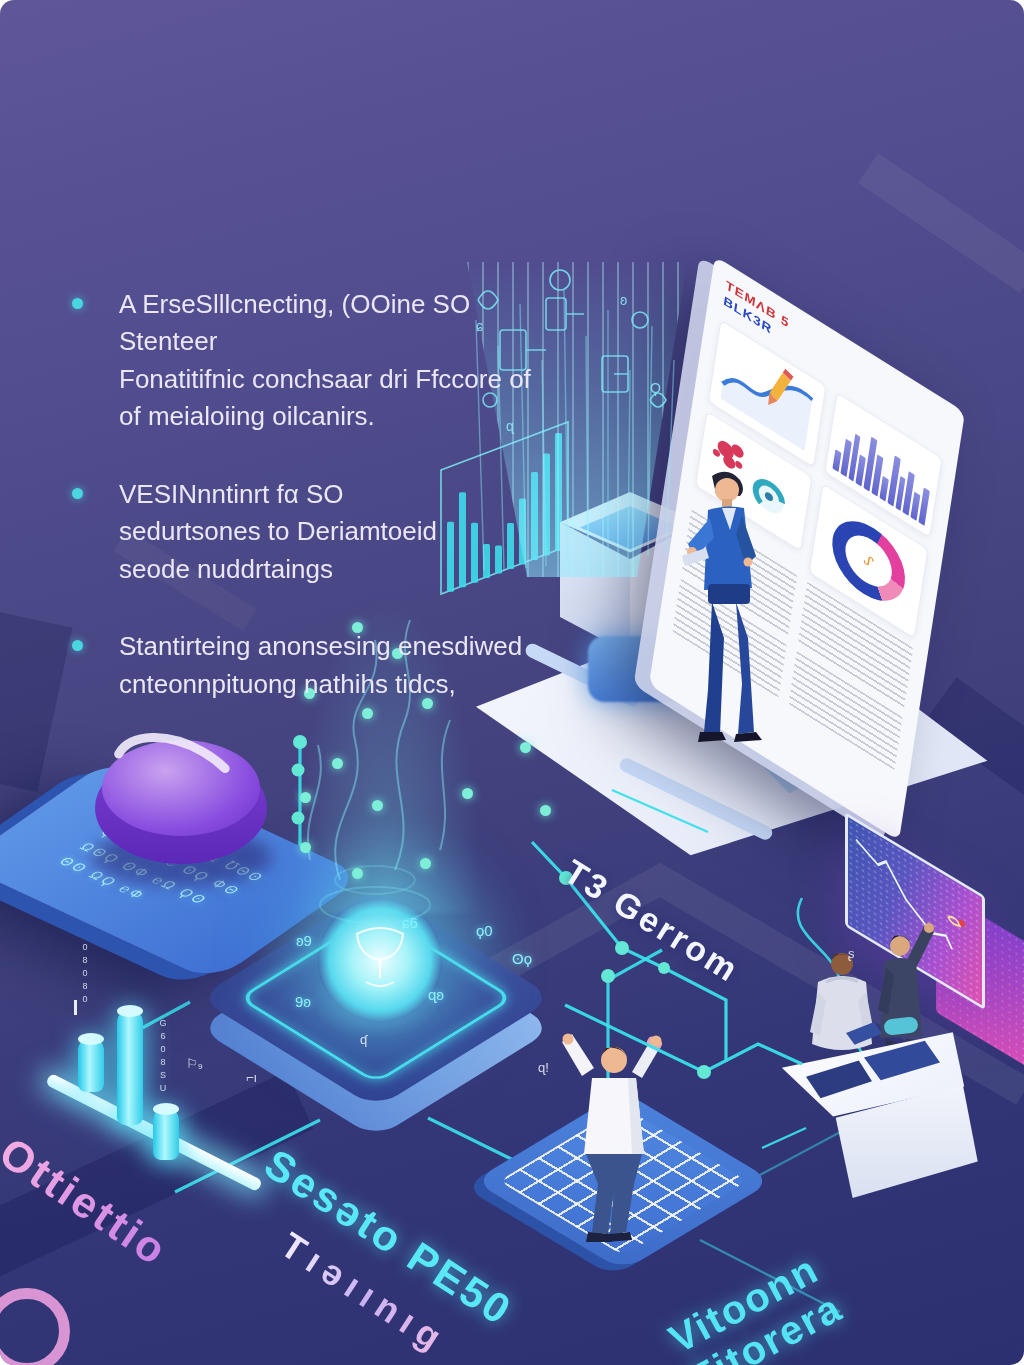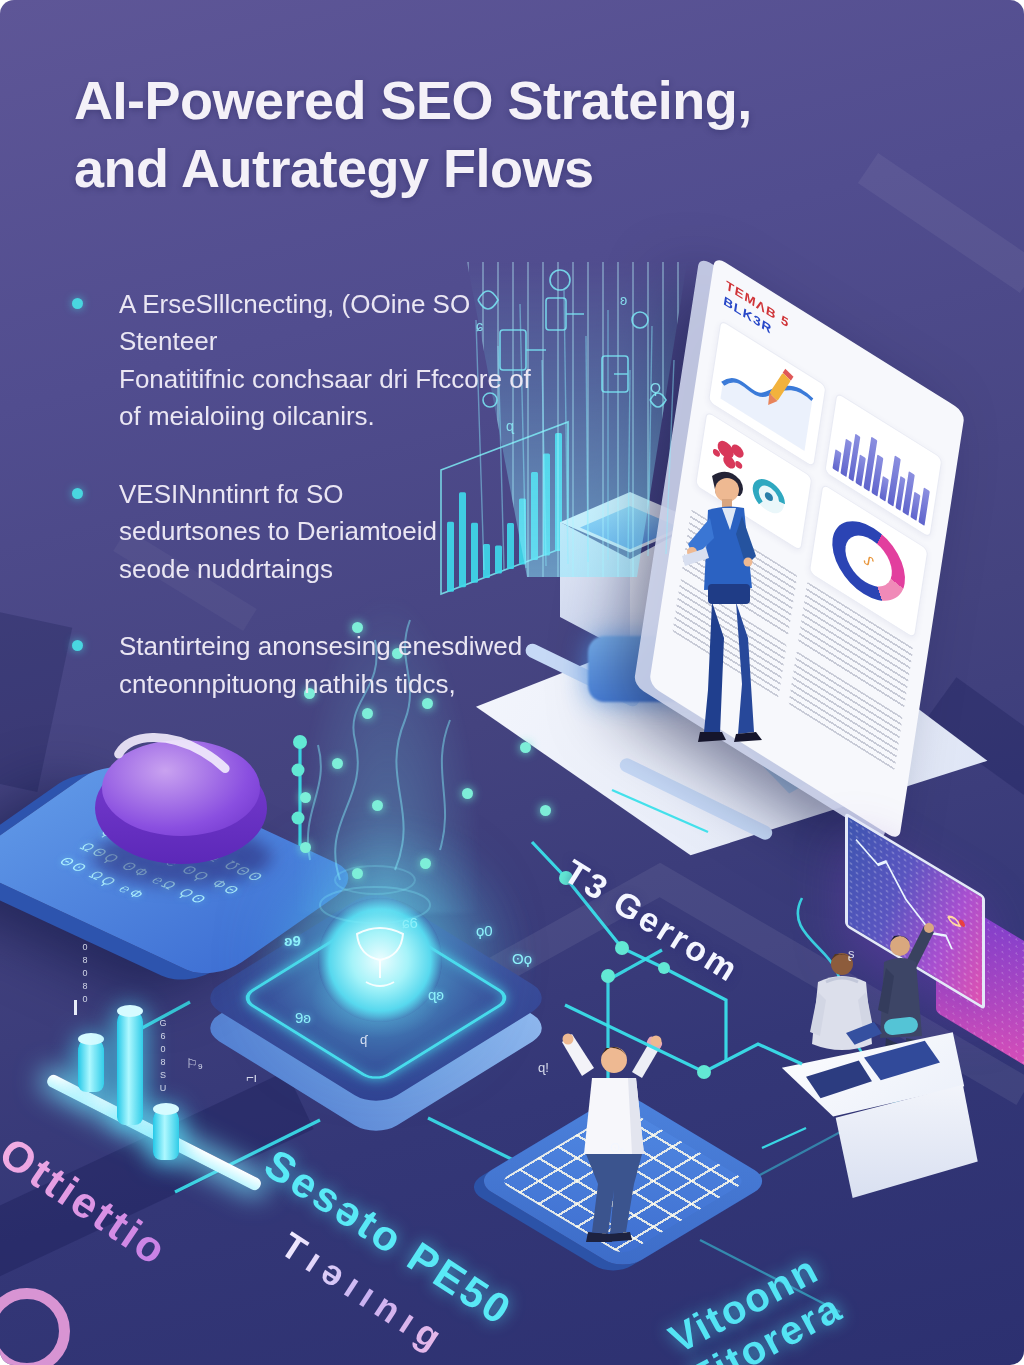--- a/index.html
+++ b/index.html
@@ -187,24 +187,20 @@
     </g>
     <g fill="#62e8d4">
       <circle cx="300" cy="742" r="7"></circle>
         <circle cx="298" cy="770" r="6.5"></circle>
       <circle cx="298" cy="818" r="6.5"></circle>
         <circle cx="298" cy="866" r="6.5"></circle>
       <circle cx="608" cy="976" r="7"></circle>
     </g>
   </svg>
 
-  <div class="abs title">
-    <div>AI-Powered SEO Strateing,</div>
-    <div>and Autrategy Flows</div>
-  </div>
 
   <ul class="abs bullets">
     <li class="bullet">
       <span class="bdot"></span>
       <span class="btext">A ErseSlllcnecting, (OOine SO Stenteer
 Fonatitifnic conchsaar dri Ffccore of
 of meialoiing oilcanirs.</span>
     </li>
     <li class="bullet">
       <span class="bdot"></span>
@@ -480,26 +476,26 @@
     <div class="mint-dot" style="left: 422px; top: 698px;"></div>
     <div class="mint-dot" style="left: 332px; top: 758px;"></div>
     <div class="mint-dot" style="left: 300px; top: 792px;"></div>
     <div class="mint-dot" style="left: 372px; top: 800px;"></div>
     <div class="mint-dot" style="left: 300px; top: 842px;"></div>
     <div class="mint-dot" style="left: 352px; top: 868px;"></div>
     <div class="mint-dot" style="left: 420px; top: 858px;"></div>
     <div class="mint-dot" style="left: 520px; top: 742px;"></div>
     <div class="mint-dot" style="left: 462px; top: 788px;"></div>
     <div class="mint-dot" style="left: 540px; top: 805px;"></div>
-    <span class="abs chip-glyph" style="left: 284px; top: 932px; font-weight: bold;">ʚ9</span>
+    <span class="abs chip-glyph" style="left: 296px; top: 932px;">ʚ9</span>
     <span class="abs chip-glyph" style="left: 402px; top: 914px;">ɕ6</span>
     <span class="abs chip-glyph" style="left: 476px; top: 922px;">ϙ0</span>
     <span class="abs chip-glyph" style="left: 512px; top: 950px;">ʘϙ</span>
     <span class="abs chip-glyph" style="left: 428px; top: 986px;">ɋʚ</span>
-    <span class="abs chip-glyph" style="left: 295px; top: 993px; margin-top: 16px;">9ʚ</span>
+    <span class="abs chip-glyph" style="left: 295px; top: 993px;">9ʚ</span>
     <span class="abs beam-glyph" style="left: 476px; top: 318px;">ɕ</span>
     <span class="abs beam-glyph" style="left: 620px; top: 292px;">ʚ</span>
     <span class="abs beam-glyph" style="left: 650px; top: 380px;">Ϙ</span>
     <span class="abs beam-glyph" style="left: 506px; top: 418px;">ɋ</span>
     <span class="abs line-icon" style="left: 186px; top: 1056px;">⚐₉</span>
     <span class="abs line-icon" style="left: 246px; top: 1070px;">⌐ı</span>
     <span class="abs line-icon" style="left: 360px; top: 1032px;">ʠ</span>
     <span class="abs line-icon" style="left: 538px; top: 1060px;">ɋ!</span>
     <span class="abs line-icon" style="left: 610px; top: 1140px;">ʘ₅</span>
     <span class="abs line-icon" style="left: 848px; top: 946px;">ʂ</span>

